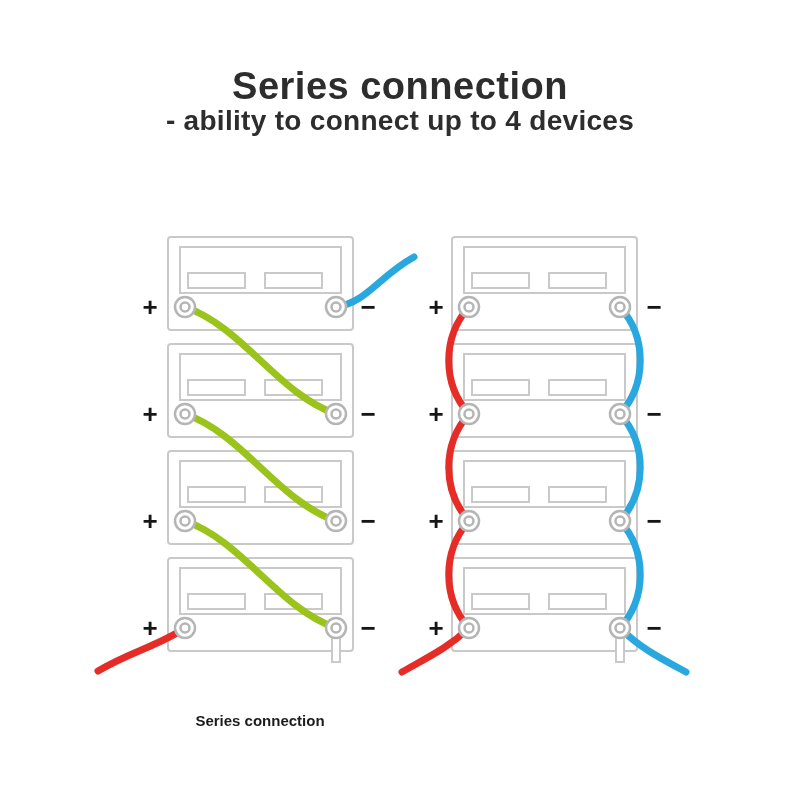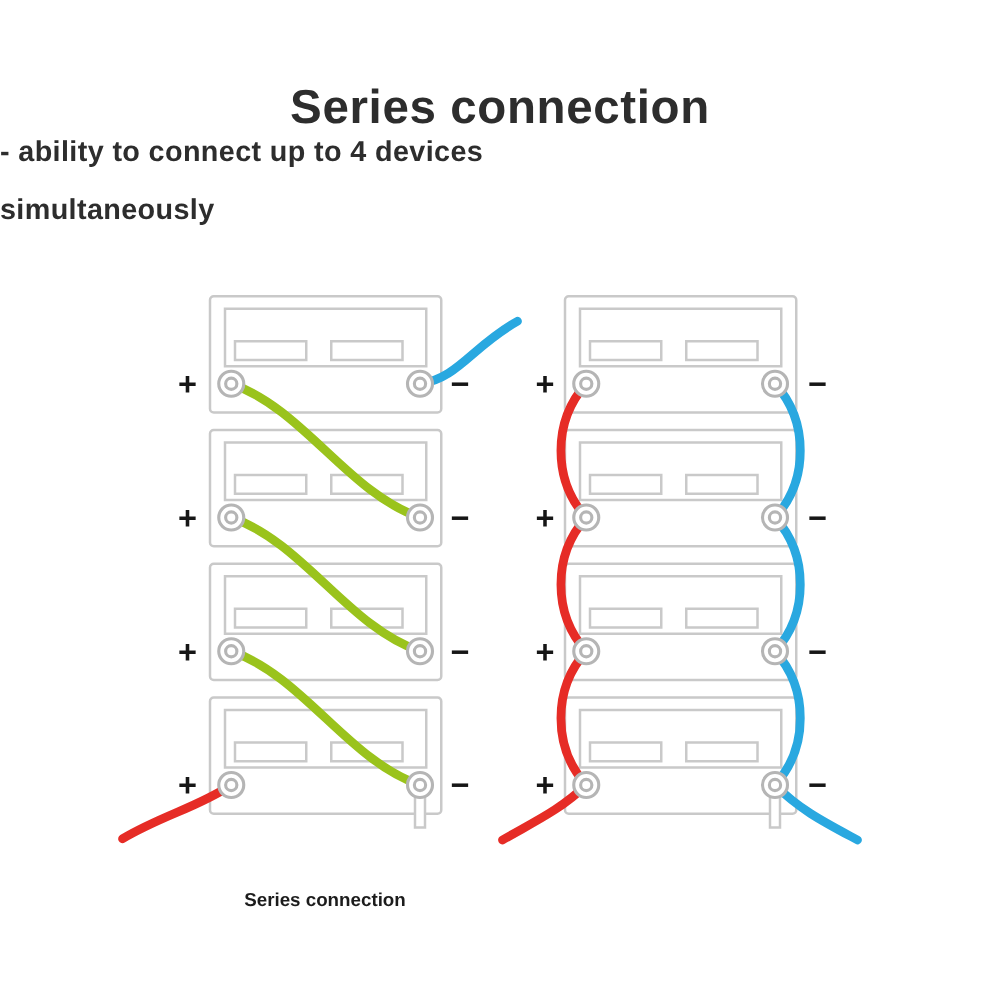--- a/index.html
+++ b/index.html
@@ -14,22 +14,22 @@
   html,body{margin:0;padding:0;background:#fff;}
   .page{
     position:relative;width:800px;height:800px;background:#fff;
     font-family:"Liberation Sans",sans-serif;overflow:hidden;margin:10px auto;
   }
   .title{
     position:absolute;top:30px;left:0;width:100%;text-align:center;
     font-size:38px;font-weight:700;color:var(--text);letter-spacing:.5px;
   }
   .subtitle{
-    position:absolute;top:88px;left:0;width:100%;
-    font-size:23px;font-weight:700;color:var(--text);line-height:46px;letter-spacing:.3px;
+    position:absolute;top:88px;left:0;width:100%;text-align:center;
+    font-size:28px;font-weight:700;color:var(--text);line-height:46px;letter-spacing:.3px;
   }
   .diagram-svg{position:absolute;top:200px;left:0;}
   .bline{stroke:var(--battery-outline);stroke-width:2;fill:#fff;}
   .tline{stroke:var(--terminal-outline);stroke-width:2.5;fill:#fff;}
   .wire{fill:none;stroke-width:7;stroke-linecap:round;}
   .wire-red{stroke:var(--wire-red);}
   .wire-green{stroke:var(--wire-green);}
   .wire-blue{stroke:var(--wire-blue);}
   .sign{font:700 26px "Liberation Sans",sans-serif;fill:var(--sign);text-anchor:middle;}
   .caption{position:absolute;top:702px;width:300px;text-align:center;color:#1c1c1c;}
@@ -37,21 +37,20 @@
   .caption-sub{font-size:15px;font-weight:400;margin-top:14px;color:#222;}
 </style>
 </head>
 <body>
 
 <div class="page">
 
   <h1 class="title">Series connection</h1>
   <div class="subtitle">
     <div>- ability to connect up to 4 devices</div>
-    <div>simultaneously</div>
   </div>
 
   <svg class="diagram-svg" width="800" height="480" viewBox="0 0 800 480" aria-hidden="false">
     <defs>
       <g id="battery-shape">
         <rect x="0" y="0" width="185" height="93" rx="3" class="bline"></rect>
         <rect x="12" y="10" width="161" height="46" class="bline"></rect>
         <rect x="20" y="36" width="57" height="15" class="bline"></rect>
         <rect x="97" y="36" width="57" height="15" class="bline"></rect>
       </g>

